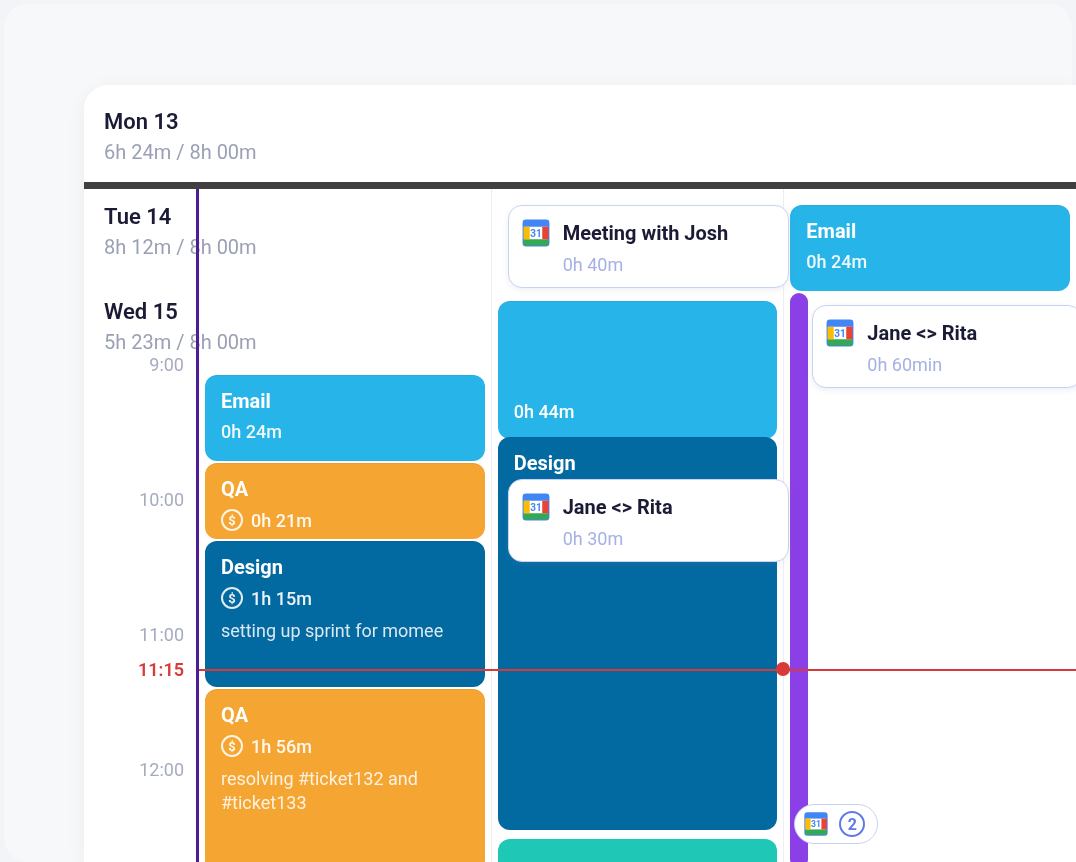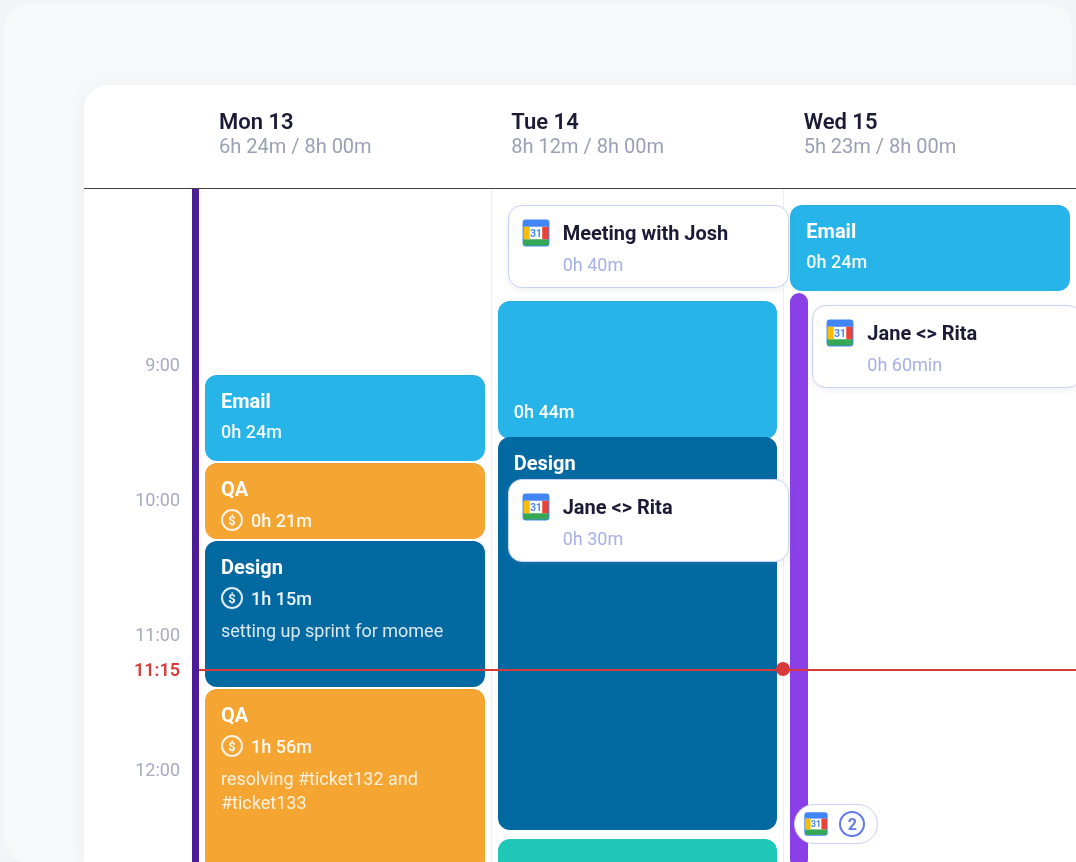--- a/index.html
+++ b/index.html
@@ -21,51 +21,52 @@
     position: absolute;
     top: 85px; left: 84px; right: 0; bottom: 0;
     background: #fff;
     border-radius: 24px 0 0 0;
     box-shadow: 0 4px 20px rgba(0,0,0,0.05);
     overflow: hidden;
   }
   .header-row {
     display: flex;
     height: 104px;
-    border-bottom: 1px solid #404040;
+    border-bottom: 7px solid #404040;
+    flex-direction: column;
   }
   .time-gutter-head {
     width: 115px;
     flex: none;
   }
   .day-head {
     flex: 1;
     padding: 24px 20px 16px 20px;
     min-width: 0;
   }
   .day-head .day-label {
     font-size: 22px;
     font-weight: 600;
     color: #1b1b36;
   }
   .day-head .day-sub {
     font-size: 20px;
     color: #9aa0b5;
-    margin-top: 0;
+    margin-top: 6px;
     white-space: nowrap;
   }
   .body-area {
     position: relative;
     height: calc(100% - 104px);
   }
   .time-gutter {
     position: absolute;
     left: 0; top: 0; bottom: 0;
     width: 115px;
-    border-right: 7px solid #4c1d95;
+    border-right: 3px solid #4c1d95;
   }
   .time-label {
     position: absolute;
     right: 12px;
     transform: translateY(-50%);
     font-size: 18px;
     color: #a6abc0;
     text-align: right;
   }
   .current-time-label {

